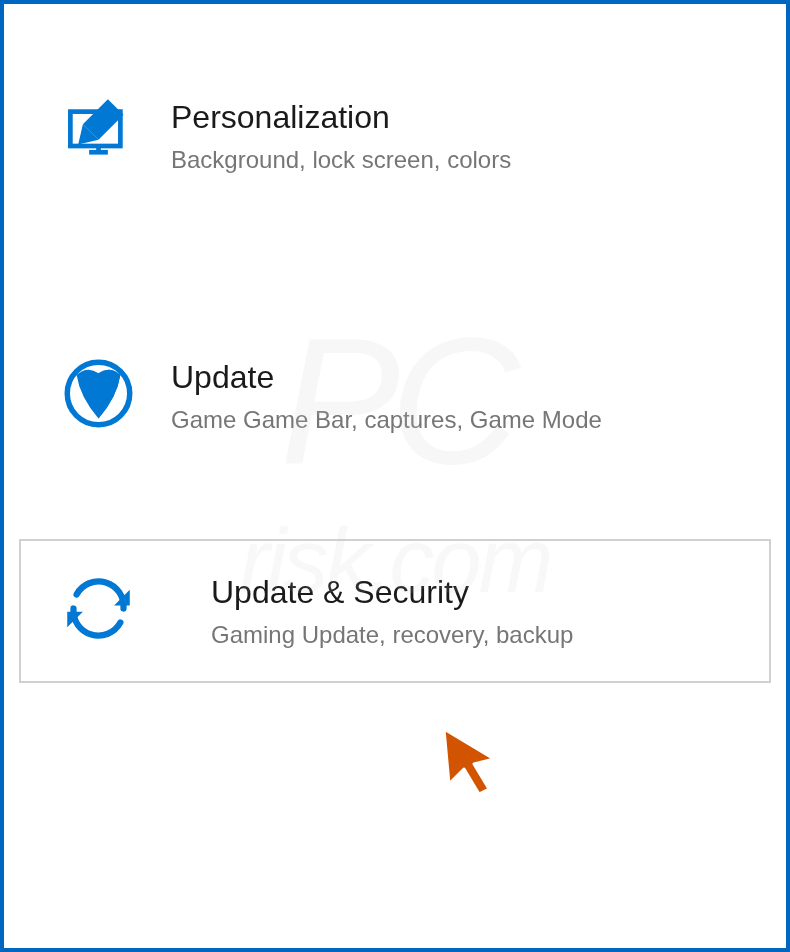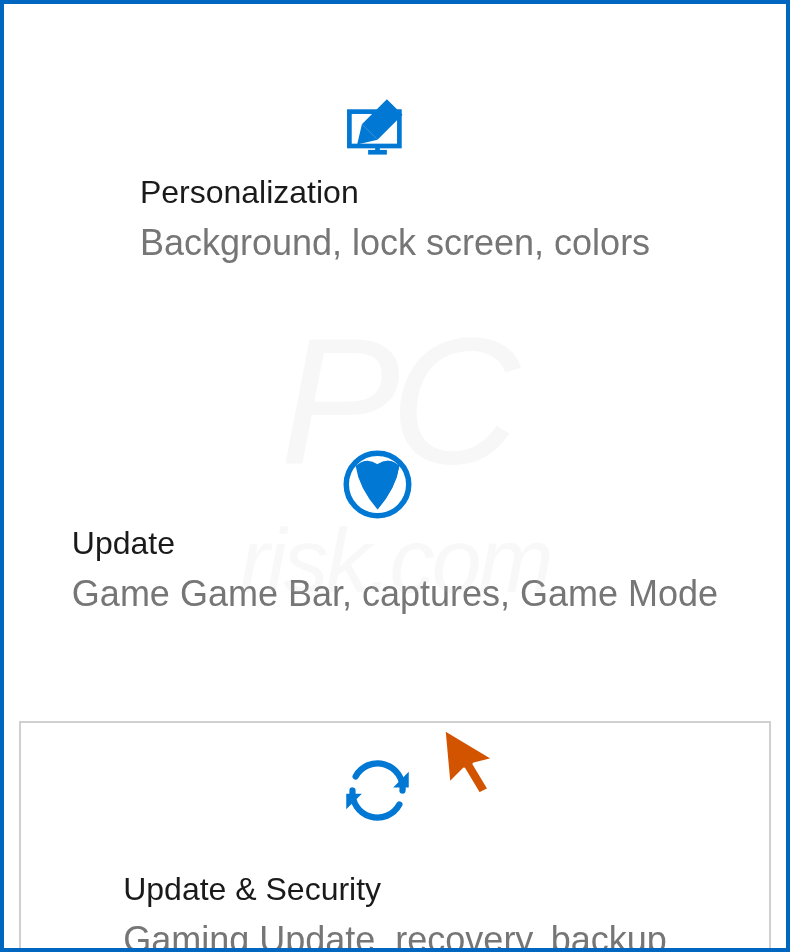--- a/index.html
+++ b/index.html
@@ -17,26 +17,25 @@
       overflow: hidden;
     }
     .settings-list {
       width: 100%;
       height: 100%;
       padding: 40px 0;
       position: relative;
     }
     .settings-item {
       display: flex;
-      align-items: center;
+      align-items: flex-start;
       padding: 30px 40px;
       margin: 20px 15px;
       cursor: pointer;
       border: 2px solid transparent;
-      flex-direction: column;
     }
     .settings-item.highlighted {
       border: 2px solid #d0d0d0;
       background: rgba(255,255,255,0.5);
       gap: 40px;
     }
     .item-icon {
       width: 75px;
       height: 75px;
       flex-shrink: 0;
@@ -50,21 +49,21 @@
       padding-top: 2px;
     }
     .item-title {
       font-size: 32px;
       font-weight: 400;
       color: #1a1a1a;
       margin-bottom: 8px;
       line-height: 1.2;
     }
     .item-desc {
-      font-size: 36px;
+      font-size: 24px;
       font-weight: 400;
       color: #767676;
       line-height: 1.35;
     }
     .spacing-large {
       margin-top: 115px;
     }
     .spacing-medium {
       margin-top: 70px;
     }

